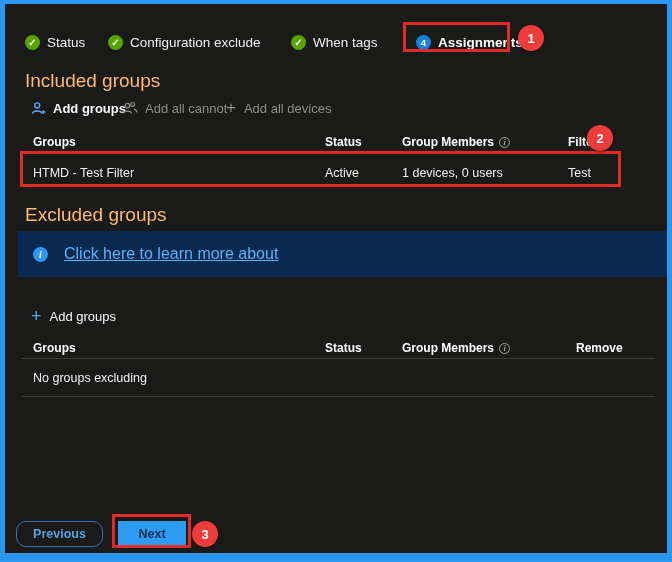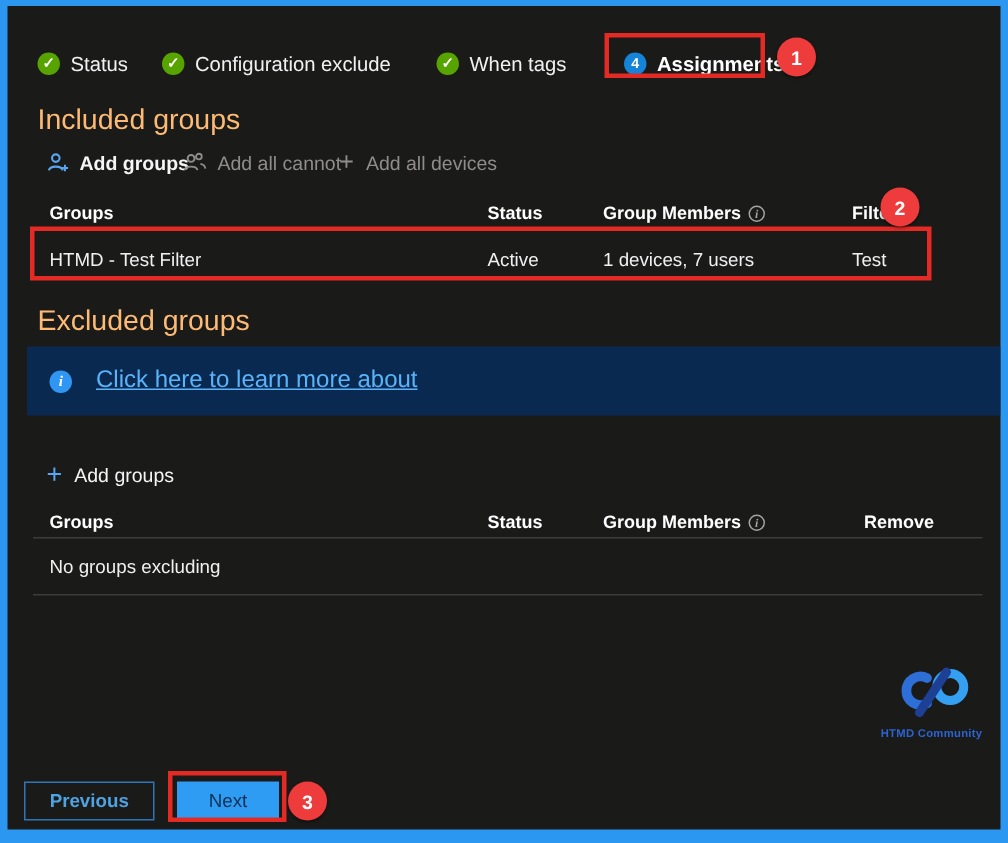--- a/index.html
+++ b/index.html
@@ -72,21 +72,21 @@
   .banner-link { color:#5ab2f8; text-decoration:underline; margin-left:4px; }
 
   
   .btn-outline {
     background:transparent; border:1px solid #2f76b8; color:#4fa3e3;
     font-size:12.5px; font-weight:bold; display:flex; align-items:center; justify-content:center;
     font-family:"Liberation Sans", sans-serif; cursor:pointer;
   }
   .btn-primary {
     background:#2f9cf4; border:none; color:#0c3154;
-    font-size:12.5px; font-weight:normal; display:flex; align-items:center; justify-content:center;
+    font-size:12.5px; font-weight:bold; display:flex; align-items:center; justify-content:center;
     font-family:"Liberation Sans", sans-serif; cursor:pointer; z-index:4;
   }
 
   
   .logo-wrap { display:flex; flex-direction:column; align-items:center; width:72px; }
   .logo-text { color:#2c63cf; font-size:7.5px; font-weight:bold; margin-top:2px; letter-spacing:.2px; }
 </style>
 </head>
 <body>
 
@@ -140,21 +140,21 @@
 
     <div class="abs th" style="left:28px; top:131px;">Groups</div>
     <div class="abs th" style="left:320px; top:131px;">Status</div>
     <div class="abs th" style="left:397px; top:131px;">
       <span>Group Members</span><span class="info-dot">i</span>
     </div>
     <div class="abs th" style="left:563px; top:131px;">Filter</div>
 
     <div class="abs td" style="left:28px; top:162px;">HTMD - Test Filter</div>
     <div class="abs td" style="left:320px; top:162px;">Active</div>
-    <div class="abs td" style="left:397px; top:162px;">1 devices, 7 users</div>
+    <div class="abs td" style="left:397px; top:162px;">1 devices, 0 users</div>
     <div class="abs td" style="left:563px; top:162px;">Test</div>
 
     <div class="abs section-heading" style="left:20px; top:200px;">Excluded groups</div>
 
     <div class="abs banner" style="left:13px; top:227px; width:649px; height:46px;">
       <span class="banner-i">i</span>
       <a class="banner-link" href="#">Click here to learn more about</a>
     </div>
 
     <div class="abs toolbar-item" style="left:26px; top:303px;">
@@ -166,30 +166,22 @@
     <div class="abs th" style="left:320px; top:337px;">Status</div>
     <div class="abs th" style="left:397px; top:337px;">
       <span>Group Members</span><span class="info-dot">i</span>
     </div>
     <div class="abs th" style="left:571px; top:337px;">Remove</div>
 
     <div class="abs divider" style="left:17px; top:354px; width:633px;"></div>
     <div class="abs td" style="left:28px; top:367px;">No groups excluding</div>
     <div class="abs divider" style="left:17px; top:392px; width:633px;"></div>
 
-    <div class="abs logo-wrap" style="left:580px; top:438px;">
-      <svg width="58" height="40" viewBox="0 0 58 40">
-        <path d="M26 10 A 9.5 9.5 0 1 0 26 27" stroke="#2d6fd6" stroke-width="6.5" fill="none" stroke-linecap="round"></path>
-        <circle cx="41.5" cy="16" r="9" stroke="#35a0f2" stroke-width="6" fill="none"></circle>
-        <path d="M21 33 L 39 6" stroke="#1d3f94" stroke-width="6" stroke-linecap="round"></path>
-      </svg>
-      <div class="logo-text">HTMD Community</div>
-    </div>
 
-    <button class="abs btn-outline" style="left:11px; top:517px; width:87px; height:26px;">Previous</button>
+    <button class="abs btn-outline" style="left:11px; top:517px; width:87px; height:26px;border-radius:10px;">Previous</button>
     <button class="abs btn-primary" style="left:113px; top:517px; width:68px; height:25px;">Next</button>
 
   </div>
 
   <div class="abs ann-box" style="left:403px; top:22px; width:107px; height:30px;"></div>
   <div class="abs ann-circle" style="left:518px; top:25px;">1</div>
 
   <div class="abs ann-circle" style="left:587px; top:125px;">2</div>
   <div class="abs ann-box" style="left:20px; top:151px; width:601px; height:36px;"></div>
 

